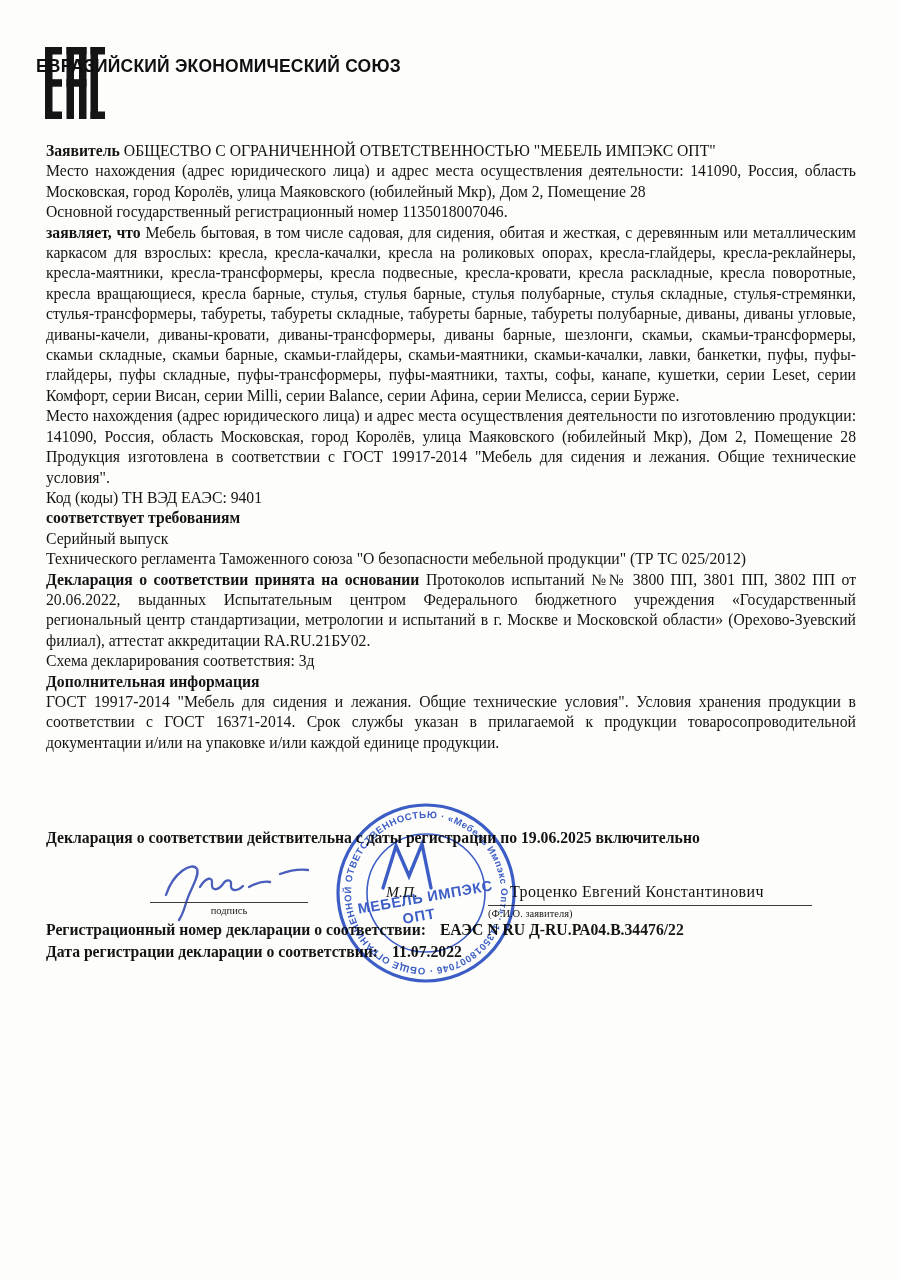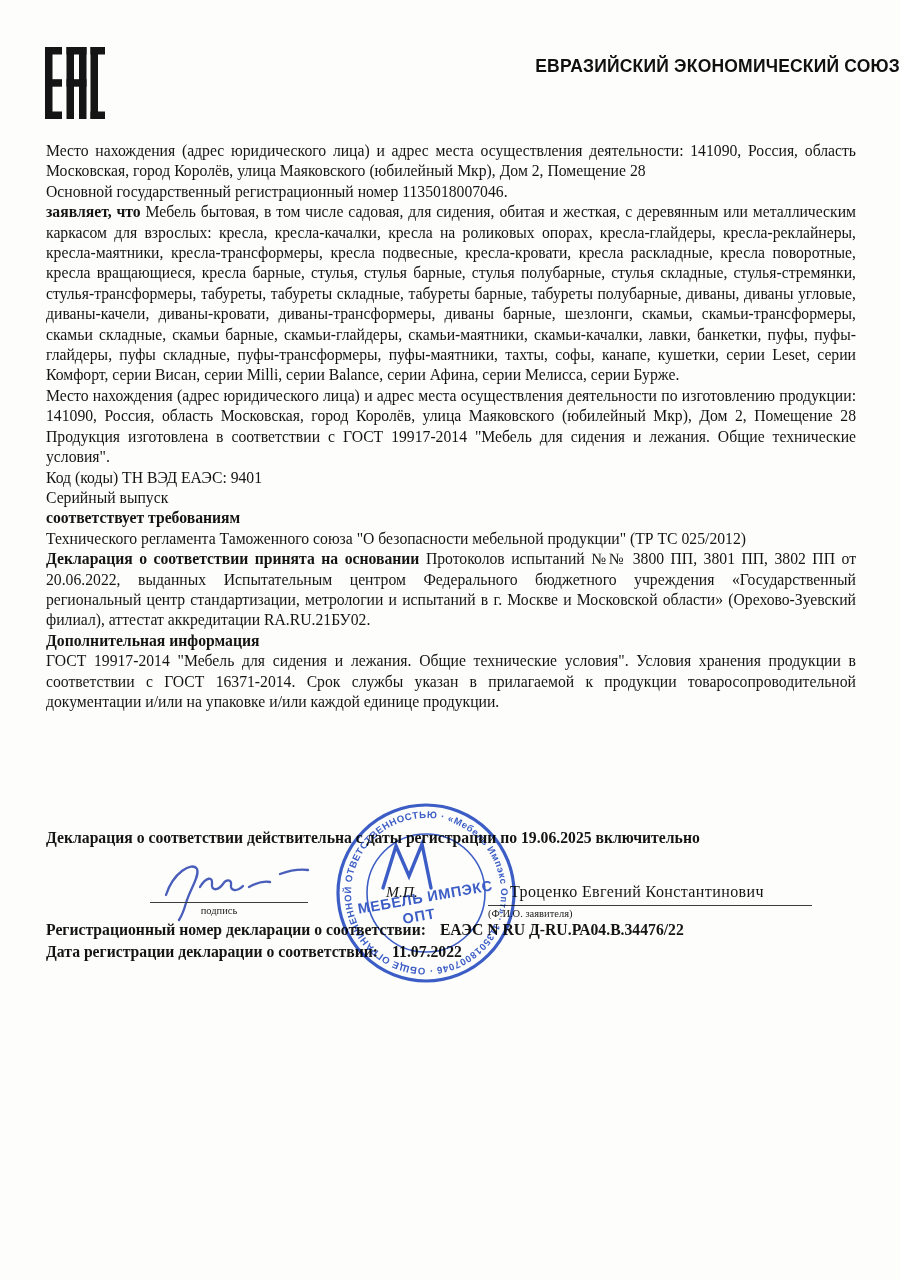--- a/index.html
+++ b/index.html
@@ -9,42 +9,42 @@
     background:#fdfdfb;
     font-family:"Liberation Serif", serif;
     color:#141414;
     overflow:hidden;
   }
   
   .eac-logo{position:absolute;left:44px;top:47px;width:62px;height:72px;}
   .titles{
     position:absolute;left:0;right:0;top:53px;
     padding-left:36px;
-    text-align:right;
+    text-align:left;
     font-family:"Liberation Sans", sans-serif;
     font-weight:bold;font-size:17.5px;line-height:27px;
     color:#101010;letter-spacing:.2px;
   }
   
   .doc-body{
     position:absolute;left:46px;right:44px;top:141px;
     font-size:15.7px;line-height:20.4px;
     text-align:justify;
   }
   .doc-body p{margin:0;}
   .doc-body b{font-weight:bold;}
   
   .validity{
     position:absolute;left:46px;right:44px;top:829px;
     font-size:15.7px;font-weight:bold;
   }
   
   .sig-svg{position:absolute;left:148px;top:843px;width:185px;height:80px;}
   .sig-line{position:absolute;left:150px;top:902px;width:158px;border-top:1.6px solid #3c3c3c;}
-  .sig-label{position:absolute;left:140px;top:905px;width:158px;text-align:center;font-size:10.5px;color:#222;}
+  .sig-label{position:absolute;left:150px;top:905px;width:158px;text-align:center;font-size:10.5px;color:#222;}
   .mp{position:absolute;left:386px;top:883px;font-size:15.5px;font-style:italic;}
   .fio-name{position:absolute;left:510px;top:883px;font-size:16px;letter-spacing:.4px;}
   .fio-line{position:absolute;left:488px;top:905px;width:324px;border-top:1.6px solid #3c3c3c;}
   .fio-label{position:absolute;left:488px;top:908px;width:324px;text-align:left;font-size:10.5px;color:#222;}
   
   .reg-row{position:absolute;left:46px;font-size:15.7px;font-weight:bold;white-space:nowrap;}
   .reg-row .val{margin-left:14px;}
   .reg-number{top:921px;}
   .reg-date{top:943px;}
   
@@ -77,29 +77,31 @@
         <rect x="45.5" y="64.5" width="14.5" height="7.5"></rect>
       </g>
     </svg>
   </div>
 
   <div class="titles">
     <div>ЕВРАЗИЙСКИЙ ЭКОНОМИЧЕСКИЙ СОЮЗ</div>
   </div>
 
   <div class="doc-body">
+    <p><b>Заявитель</b> <span>ОБЩЕСТВО С ОГРАНИЧЕННОЙ ОТВЕТСТВЕННОСТЬЮ "МЕБЕЛЬ ИМПЭКС ОПТ"</span></p>
     <p>Место нахождения (адрес юридического лица) и адрес места осуществления деятельности: 141090, Россия, область Московская, город Королёв, улица Маяковского (юбилейный Мкр), Дом 2, Помещение 28</p>
     <p>Основной государственный регистрационный номер 1135018007046.</p>
     <p><b>заявляет, что</b> <span>Мебель бытовая, в том числе садовая, для сидения, обитая и жесткая, с деревянным или металлическим каркасом для взрослых: кресла, кресла-качалки, кресла на роликовых опорах, кресла-глайдеры, кресла-реклайнеры, кресла-маятники, кресла-трансформеры, кресла подвесные, кресла-кровати, кресла раскладные, кресла поворотные, кресла вращающиеся, кресла барные, стулья, стулья барные, стулья полубарные, стулья складные, стулья-стремянки, стулья-трансформеры, табуреты, табуреты складные, табуреты барные, табуреты полубарные, диваны, диваны угловые, диваны-качели, диваны-кровати, диваны-трансформеры, диваны барные, шезлонги, скамьи, скамьи-трансформеры, скамьи складные, скамьи барные, скамьи-глайдеры, скамьи-маятники, скамьи-качалки, лавки, банкетки, пуфы, пуфы-глайдеры, пуфы складные, пуфы-трансформеры, пуфы-маятники, тахты, софы, канапе, кушетки, серии Leset, серии Комфорт, серии Висан, серии Milli, серии Balance, серии Афина, серии Мелисса, серии Бурже.</span></p>
     <p>Место нахождения (адрес юридического лица) и адрес места осуществления деятельности по изготовлению продукции: 141090, Россия, область Московская, город Королёв, улица Маяковского (юбилейный Мкр), Дом 2, Помещение 28 Продукция изготовлена в соответствии с ГОСТ 19917-2014 "Мебель для сидения и лежания. Общие технические условия".</p>
     <p>Код (коды) ТН ВЭД ЕАЭС: 9401</p>
+    <p><b>соответствует требованиям</b></p>
     <p>Серийный выпуск</p>
-    <p><b>соответствует требованиям</b></p>
     <p>Технического регламента Таможенного союза "О безопасности мебельной продукции" (ТР ТС 025/2012)</p>
     <p><b>Декларация о соответствии принята на основании</b> <span>Протоколов испытаний №№ 3800 ПП, 3801 ПП, 3802 ПП от 20.06.2022, выданных Испытательным центром Федерального бюджетного учреждения «Государственный региональный центр стандартизации, метрологии и испытаний в г. Москве и Московской области» (Орехово-Зуевский филиал), аттестат аккредитации RA.RU.21БУ02.</span></p>
+    <p>Схема декларирования соответствия: 3д</p>
     <p><b>Дополнительная информация</b></p>
     <p>ГОСТ 19917-2014 "Мебель для сидения и лежания. Общие технические условия". Условия хранения продукции в соответствии с ГОСТ 16371-2014. Срок службы указан в прилагаемой к продукции товаросопроводительной документации и/или на упаковке и/или каждой единице продукции.</p>
   </div>
 
   <div class="validity">Декларация о соответствии действительна с даты регистрации по 19.06.2025 включительно</div>
 
   <svg class="sig-svg" viewBox="0 0 185 80">
     <g fill="none" stroke="#4055b8" stroke-width="2.3" stroke-linecap="round" stroke-linejoin="round" opacity="0.95">
       <path d="M18,52 C25,30 44,18 49,26 C52,33 42,46 38,60 C36,67 33,74 31,77"></path>
       <path d="M52,44 C58,34 65,33 64,41 C63,48 70,48 75,41 C78,36 84,36 83,42 C82,48 89,49 95,43"></path>

